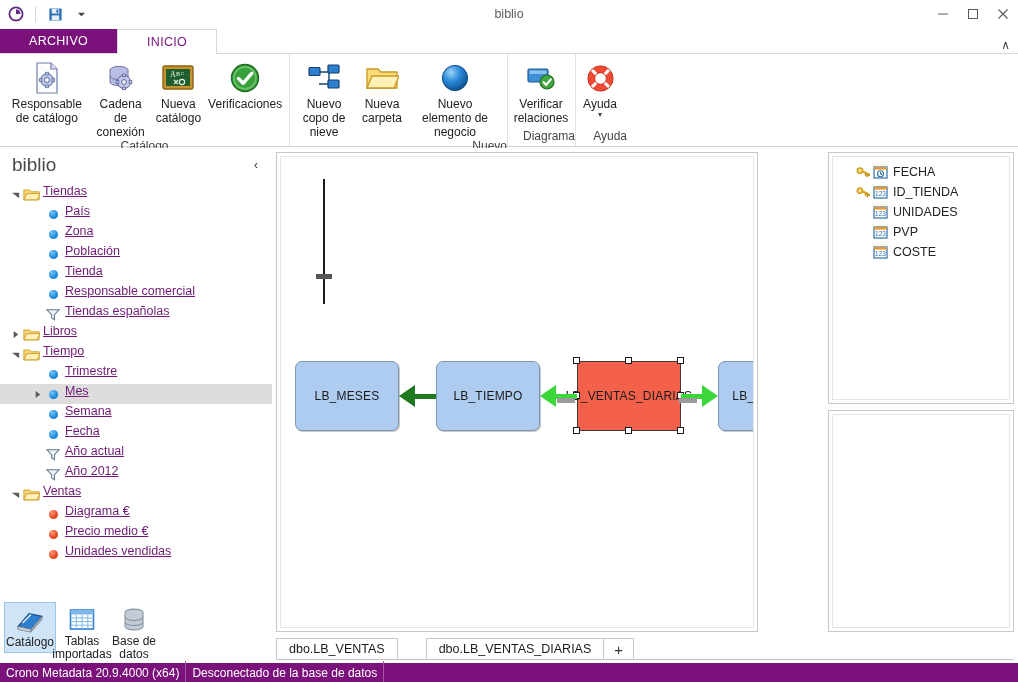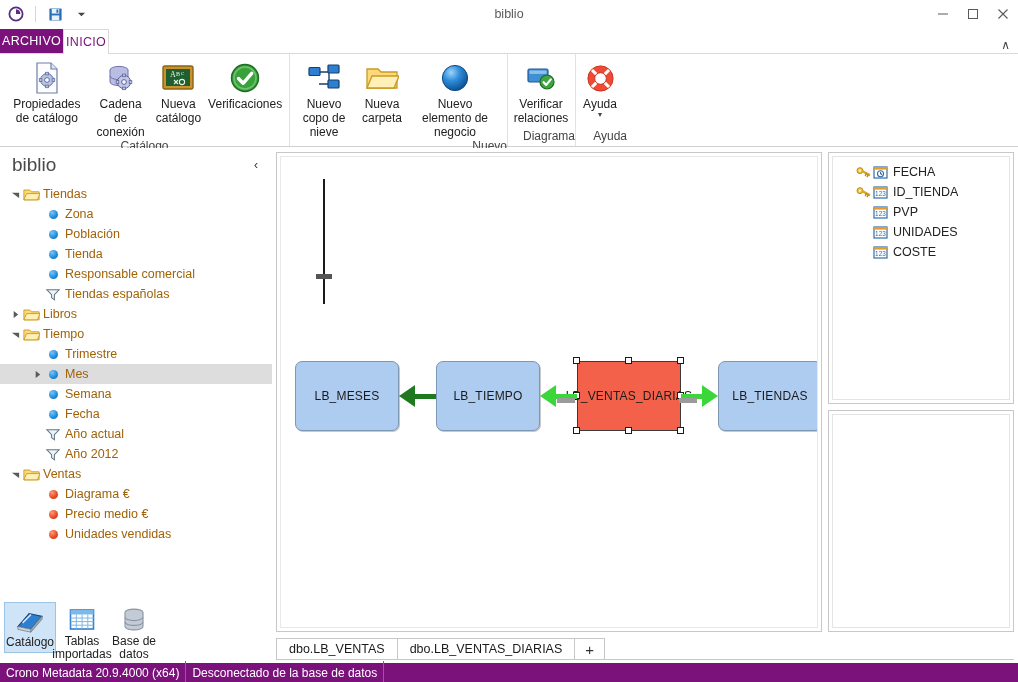--- a/index.html
+++ b/index.html
@@ -30,21 +30,21 @@
   .wc svg { display:block; }
 
   
   .ribbon-tabs {
     position:absolute; left:0; top:30px; height:24px; width:1018px;
     display:flex; align-items:flex-end;
     border-bottom:1px solid #d9d9d9;
     background:#ffffff;
   }
   .rtab {
-    height:24px; padding:0 2px; display:flex; align-items:center;
+    height:24px; padding:0 29px; display:flex; align-items:center;
     font-size:12.5px; letter-spacing:.3px;
   }
   .rtab.archivo { background:#7b117b; color:#ffffff; }
   .rtab.inicio {
     background:#ffffff; color:#7b117b;
     border-left:1px solid #d9d9d9; border-right:1px solid #d9d9d9;
     border-top:1px solid #d9d9d9;
     margin-bottom:-1px; height:25px;
   }
   .ribbon-collapse {
@@ -77,41 +77,41 @@
     position:absolute; left:0; top:0; width:272px; height:515px;
     background:#ffffff;
   }
   .lp-header {
     display:flex; align-items:center; justify-content:space-between;
     padding:6px 10px 6px 12px;
   }
   .lp-title { font-size:19px; color:#4a4a4a; font-weight:400; }
   .lp-collapse { font-size:12px; color:#333; padding-right:4px;}
   .tree { padding-top:2px; }
-  .trow { height:20px; display:flex; align-items:center; font-size:12.5px; color:#a16207; }
+  .trow { height:20px; display:flex; font-size:12.5px; color:#701a75;text-decoration:underline; }
   .trow.sel { background:#dddddd; }
   .exp { width:14px; display:flex; align-items:center; justify-content:center; }
   .exp svg { display:block; }
   .tico { width:18px; display:flex; align-items:center; justify-content:center; margin-right:3px;}
   .dot { width:9px; height:9px; border-radius:50%; display:block; }
   .dot.blue { background:radial-gradient(circle at 35% 30%, #7dc3f7 0%, #1d8fe0 55%, #0b63a8 100%); }
   .dot.red  { background:radial-gradient(circle at 35% 30%, #ff9a7a 0%, #ec4a22 55%, #b8320f 100%); }
 
   .lp-bottom {
     position:absolute; left:0; bottom:0; width:272px; height:63px;
     background:#ffffff; display:flex; align-items:flex-start; padding:2px 0 0 4px;
   }
   .bbtn { width:52px; display:flex; flex-direction:column; align-items:center; padding:3px 2px; }
   .bbtn.active { background:#cfe4f7; border:1px solid #9cc4e4; }
   .bbtn .bico { height:30px; display:flex; align-items:center; justify-content:center;}
   .bbtn .blbl { font-size:12px; text-align:center; line-height:13px; color:#222;}
 
   
   .canvas-wrap {
-    position:absolute; left:276px; top:4px; width:546px; height:480px;
+    position:absolute; left:276px; top:4px; width:482px; height:480px;
     border:1px solid #c8c8c8; background:#fff; padding:3px;
   }
   .canvas { position:relative; width:100%; height:100%; border:1px solid #e8e8e8; background:#fff; overflow:hidden;}
 
   .node {
     position:absolute; display:flex; align-items:center; justify-content:center;
     font-size:12px; color:#1a1a1a; letter-spacing:.2px;
   }
   .node.blue {
     background:#aecbf0; border:1px solid #7d97b5; border-radius:7px;
@@ -145,21 +145,21 @@
 
   
   .tabstrip {
     position:absolute; left:276px; top:490px; width:738px; height:22px;
     display:flex; align-items:stretch; border-bottom:1px solid #c8c8c8;
   }
   .dtab {
     display:flex; align-items:center; padding:0 12px; font-size:12.5px; color:#1a1a1a;
     background:#ffffff; border:1px solid #c8c8c8; border-bottom:none; margin-right:-1px;
   }
-  .dtab.active { background:#ffffff; }
+  .dtab.active { background:#ffffff;margin-left:29px; }
   .dtab.plus { padding:0 10px; color:#333; font-size:15px;}
 
   
   .statusbar {
     position:absolute; left:0; bottom:0; width:1018px; height:19px;
     background:#7b117b; color:#ffffff; display:flex; align-items:center;
     font-size:12px;
   }
   .sb-cell { padding:12px 6px; height:19px; display:flex; align-items:center; border-right:1px solid #a352a3; }
 </style>
@@ -227,21 +227,21 @@
             <circle cx="16" cy="19" r="6.4" fill="#b9c3e4" stroke="#5f6e9c" stroke-width="1"></circle>
             <circle cx="16" cy="19" r="2.4" fill="#fdfdff" stroke="#5f6e9c" stroke-width="1"></circle>
             <g fill="#b9c3e4" stroke="#5f6e9c" stroke-width=".8">
               <rect x="14.6" y="11.3" width="2.8" height="2.6"></rect>
                 <rect x="14.6" y="24.1" width="2.8" height="2.6"></rect>
               <rect x="8.3" y="17.6" width="2.6" height="2.8"></rect>
                 <rect x="21.1" y="17.6" width="2.6" height="2.8"></rect>
             </g>
           </svg>
         </span>
-        <span class="lbl">Propiedades de catálogo</span>
+        <span class="lbl">Responsable de catálogo</span>
       </div>
       <div class="ritem" style="width:62px">
         <span class="ico">
           <svg width="34" height="34" viewBox="0 0 34 34">
             <g fill="#b9bde4" stroke="#6e72a8" stroke-width="1">
               <ellipse cx="15" cy="9" rx="9" ry="3.6"></ellipse>
               <path d="M6 9 v12 a9 3.6 0 0 0 18 0 V9"></path>
               <path d="M6 15 a9 3.6 0 0 0 18 0" fill="none"></path>
             </g>
             <circle cx="20" cy="21" r="6.6" fill="#c2c6e8" stroke="#5f6394" stroke-width="1"></circle>
@@ -381,20 +381,28 @@
               <path d="M1 3 L9 3 L9 9 Z" fill="#5a5a5a"></path>
             </svg>
           </span>
           <span class="tico">
             <svg width="17" height="15" viewBox="0 0 19 16">
               <path d="M1 3 h6.5 l2 2 h8.5 v9 h-17 z" fill="#ffd978" stroke="#c79a24" stroke-width="1"></path>
               <path d="M1 14 l3 -7 h15 l-3 7 z" fill="#fff0b8" stroke="#c79a24" stroke-width="1"></path>
             </svg>
           </span>
           <span>Tiendas</span>
+        </div>
+        <div class="trow">
+          <span style="width: 30px; flex: 0 0 auto;"></span>
+          <span class="exp"></span>
+          <span class="tico">
+            <span class="dot blue"></span>
+          </span>
+          <span>País</span>
         </div>
         <div class="trow">
           <span style="width: 30px; flex: 0 0 auto;"></span>
           <span class="exp"></span>
           <span class="tico">
             <span class="dot blue"></span>
           </span>
           <span>Zona</span>
         </div>
         <div class="trow">
@@ -678,30 +686,30 @@
               </svg></span>
             <span>ID_TIENDA</span>
           </div>
           <div class="frow">
             <span class="keyico"></span>
             <span class="colico"><svg width="15" height="13" viewBox="0 0 15 13">
                 <rect x="1" y="1" width="13" height="11" fill="#ffffff" stroke="#2f6fa8" stroke-width="1.2"></rect>
                 <rect x="1" y="1" width="13" height="2.6" fill="#e79a30"></rect>
                 <text x="2.1" y="10.4" font-family="Liberation Sans, sans-serif" font-size="6.4" fill="#2f6fa8">123</text>
               </svg></span>
-            <span>PVP</span>
+            <span>UNIDADES</span>
           </div>
           <div class="frow">
             <span class="keyico"></span>
             <span class="colico"><svg width="15" height="13" viewBox="0 0 15 13">
                 <rect x="1" y="1" width="13" height="11" fill="#ffffff" stroke="#2f6fa8" stroke-width="1.2"></rect>
                 <rect x="1" y="1" width="13" height="2.6" fill="#e79a30"></rect>
                 <text x="2.1" y="10.4" font-family="Liberation Sans, sans-serif" font-size="6.4" fill="#2f6fa8">123</text>
               </svg></span>
-            <span>UNIDADES</span>
+            <span>PVP</span>
           </div>
           <div class="frow">
             <span class="keyico"></span>
             <span class="colico"><svg width="15" height="13" viewBox="0 0 15 13">
                 <rect x="1" y="1" width="13" height="11" fill="#ffffff" stroke="#2f6fa8" stroke-width="1.2"></rect>
                 <rect x="1" y="1" width="13" height="2.6" fill="#e79a30"></rect>
                 <text x="2.1" y="10.4" font-family="Liberation Sans, sans-serif" font-size="6.4" fill="#2f6fa8">123</text>
               </svg></span>
             <span>COSTE</span>
           </div>

